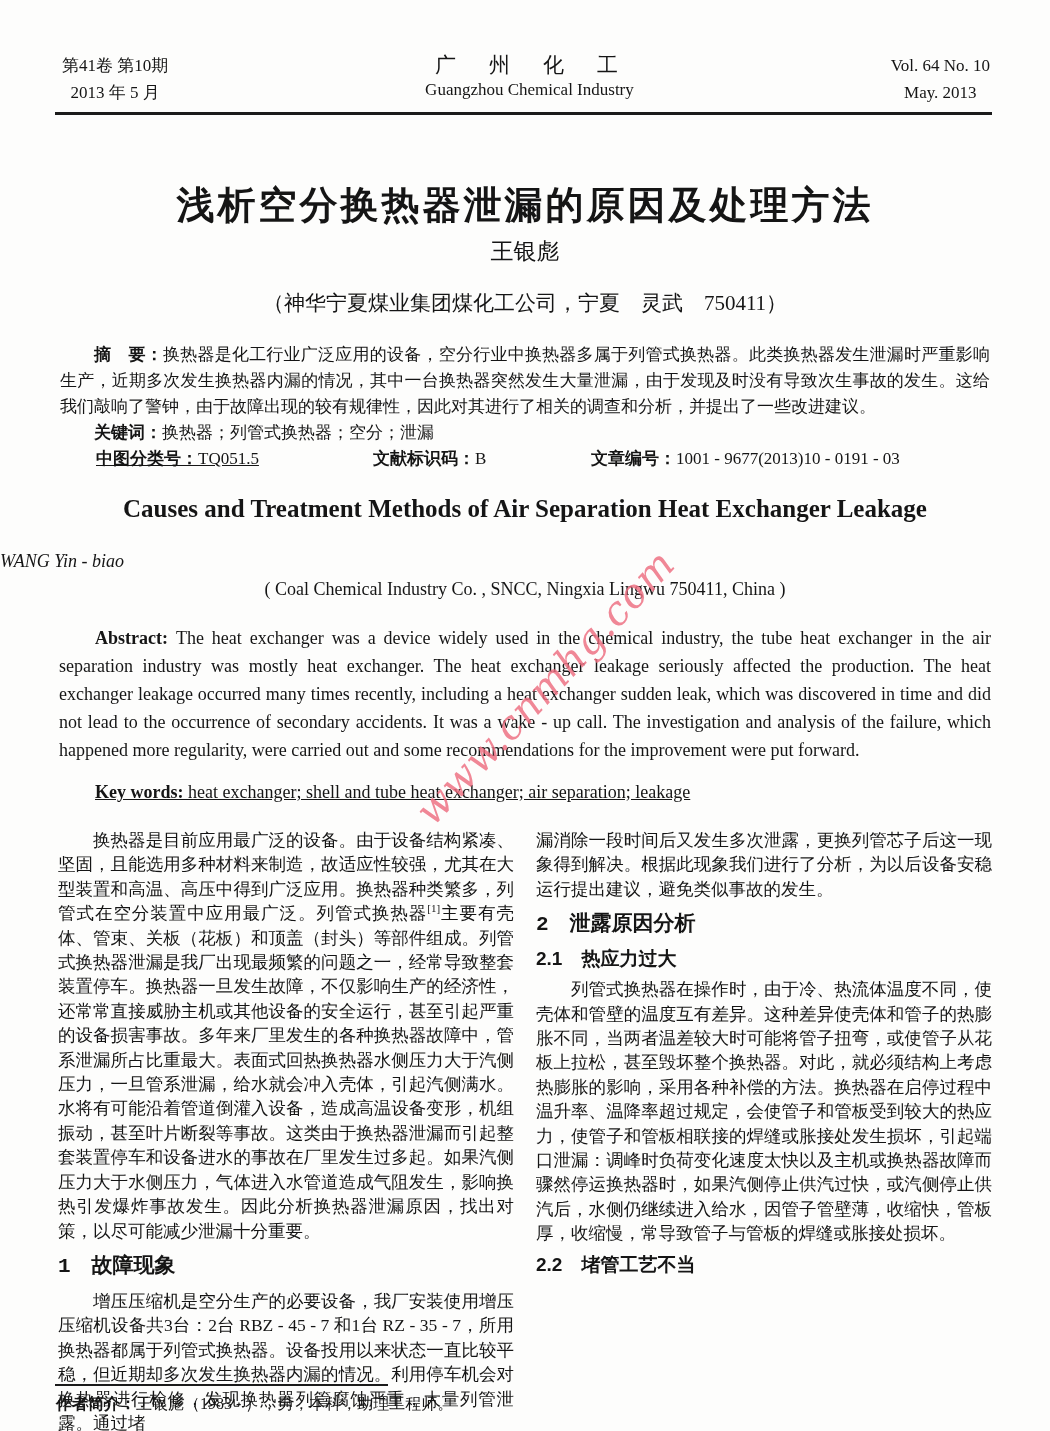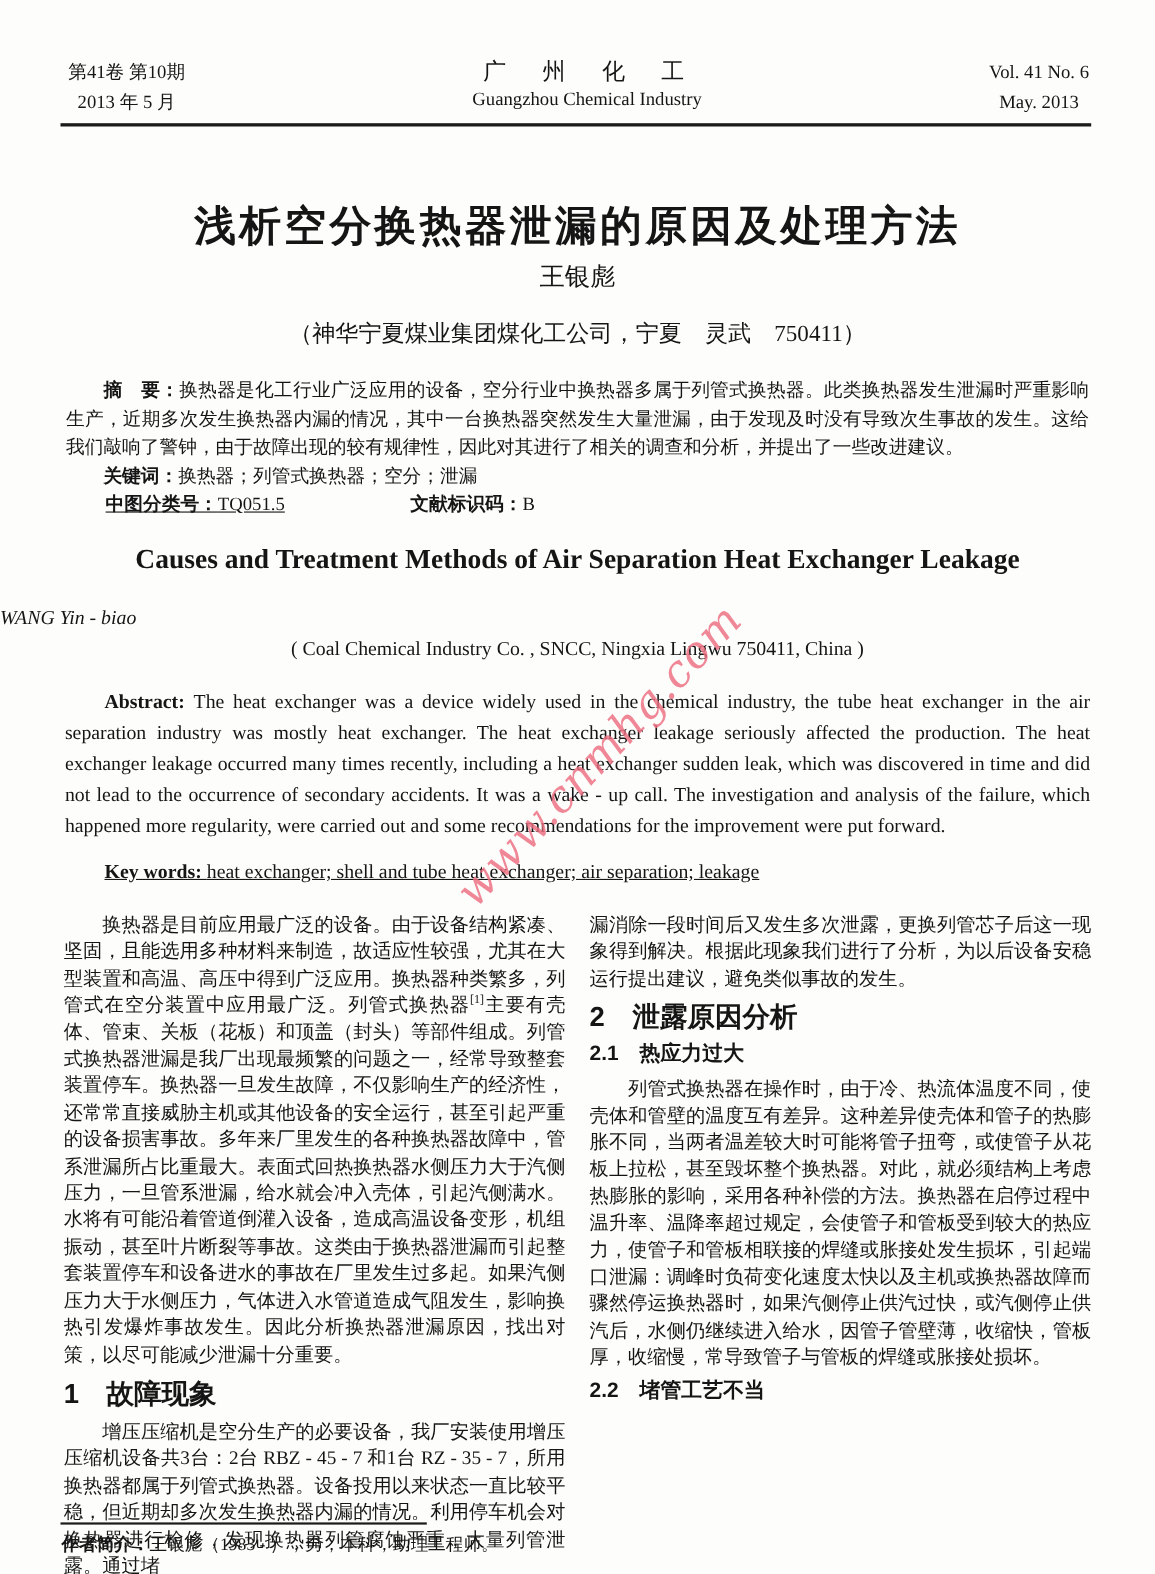--- a/index.html
+++ b/index.html
@@ -39,22 +39,22 @@
   .affil-en{position:absolute;top:579px;left:0;width:100%;text-align:center;font-size:18px;}
   .abs-en{position:absolute;top:624px;left:59px;width:932px;
     font-size:18px;line-height:28px;text-align:justify;text-indent:2em;margin:0;}
   .kw-en{position:absolute;top:782px;left:59px;width:932px;font-size:18px;text-indent:2em;margin:0;text-decoration:underline;}
   .abs-en .hlabel,.kw-en .hlabel{font-family:"Liberation Serif",serif;font-weight:bold;}
   
   .columns{position:absolute;top:828px;left:58px;width:934px;display:flex;gap:22px;}
   .col{width:456px;font-size:17.5px;line-height:24.4px;text-align:justify;}
   .col p{margin:0;text-indent:2em;}
   .col p.cont{text-indent:0;}
-  .sec{font-family:Liberation Sans, sans-serif;font-weight:bold;
-    font-size:25px;line-height:26px;margin:11px 0 9px;text-indent:0;}
+  .sec{font-family:Liberation Mono, monospace;font-weight:bold;
+    font-size:21px;line-height:26px;margin:11px 0 9px;text-indent:0;}
   .subsec{font-family:"Liberation Sans","DejaVu Sans",sans-serif;font-weight:bold;
     font-size:19px;line-height:24px;margin:7px 0 6px;text-indent:0;}
   sup.ref{font-size:11px;line-height:0;vertical-align:super;}
   
   .footnote-rule{position:absolute;top:1384px;left:55px;width:333px;height:2px;background:#1b1b1b;}
   .footnote{position:absolute;top:1394px;left:56px;width:700px;font-size:16px;margin:0;}
   
   .watermark{position:absolute;left:345px;top:664px;width:400px;text-align:center;
     font-size:40px;font-style:italic;font-family:"DejaVu Serif",serif;
     color:#ee6e80;opacity:0.82;letter-spacing:1px;
@@ -68,35 +68,36 @@
   <div class="jheader">
     <div class="jh-side">
       <div>第41卷 第10期</div>
       <div>2013 年 5 月</div>
     </div>
     <div class="jh-center">
       <div class="cn">广　州　化　工</div>
       <div class="en">Guangzhou Chemical Industry</div>
     </div>
     <div class="jh-side">
-      <div>Vol. 41 No. 6</div>
+      <div>Vol. 64 No. 10</div>
       <div>May. 2013</div>
     </div>
   </div>
   <div class="header-rule"></div>
 
   <h1 class="title-cn">浅析空分换热器泄漏的原因及处理方法</h1>
   <div class="author-cn">王银彪</div>
   <div class="affil-cn">（神华宁夏煤业集团煤化工公司，宁夏　灵武　750411）</div>
 
   <p class="abs-cn"><b class="hlabel">摘　要：</b><span>换热器是化工行业广泛应用的设备，空分行业中换热器多属于列管式换热器。此类换热器发生泄漏时严重影响生产，近期多次发生换热器内漏的情况，其中一台换热器突然发生大量泄漏，由于发现及时没有导致次生事故的发生。这给我们敲响了警钟，由于故障出现的较有规律性，因此对其进行了相关的调查和分析，并提出了一些改进建议。</span></p>
   <p class="kw-cn"><b class="hlabel">关键词：</b><span>换热器；列管式换热器；空分；泄漏</span></p>
   <div class="class-line">
     <span class="seg seg-clc"><b class="hlabel">中图分类号：</b><span>TQ051.5</span></span>
     <span class="seg seg-doc"><b class="hlabel">文献标识码：</b><span>B</span></span>
+    <span class="seg seg-id"><b class="hlabel">文章编号：</b><span>1001 - 9677(2013)10 - 0191 - 03</span></span>
   </div>
 
   <div class="title-en">Causes and Treatment Methods of Air Separation Heat Exchanger Leakage</div>
   <div class="author-en">WANG Yin - biao</div>
   <div class="affil-en">( Coal Chemical Industry Co. , SNCC, Ningxia Lingwu 750411, China )</div>
   <p class="abs-en"><b class="hlabel">Abstract: </b><span>The heat exchanger was a device widely used in the chemical industry, the tube heat exchanger in the air separation industry was mostly heat exchanger. The heat exchanger leakage seriously affected the production. The heat exchanger leakage occurred many times recently, including a heat exchanger sudden leak, which was discovered in time and did not lead to the occurrence of secondary accidents. It was a wake - up call. The investigation and analysis of the failure, which happened more regularity, were carried out and some recommendations for the improvement were put forward.</span></p>
   <p class="kw-en"><b class="hlabel">Key words: </b><span>heat exchanger; shell and tube heat exchanger; air separation; leakage</span></p>
 
   <div class="columns">
     <div class="col">

